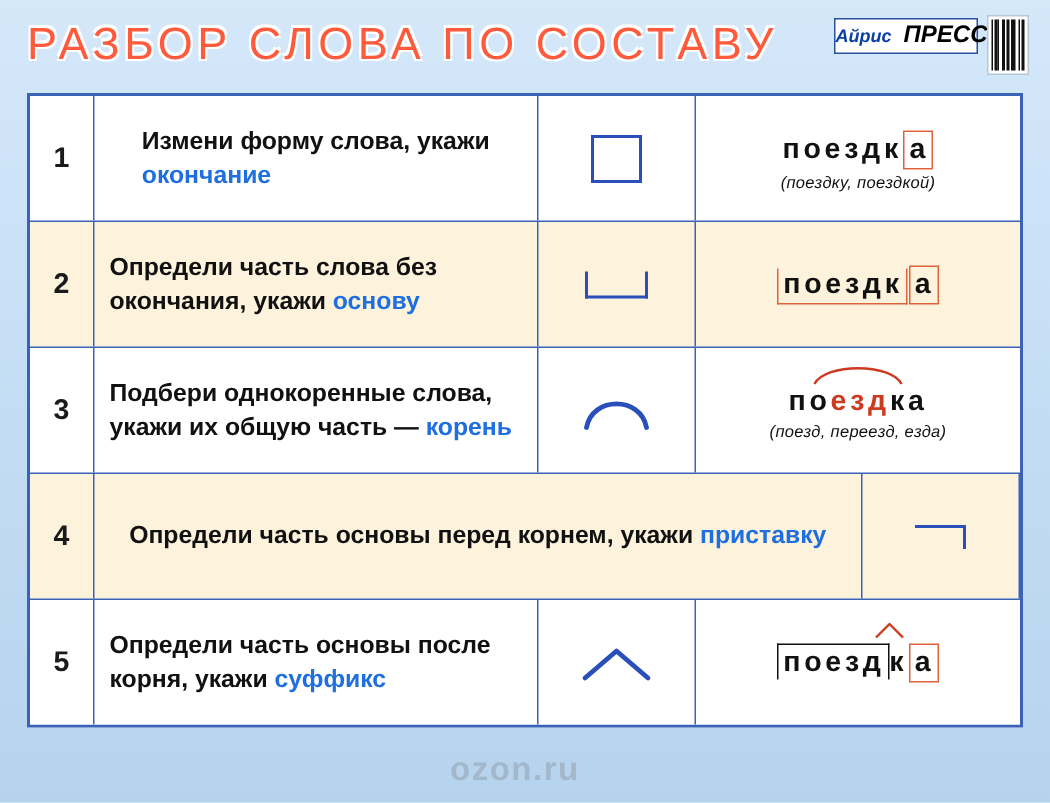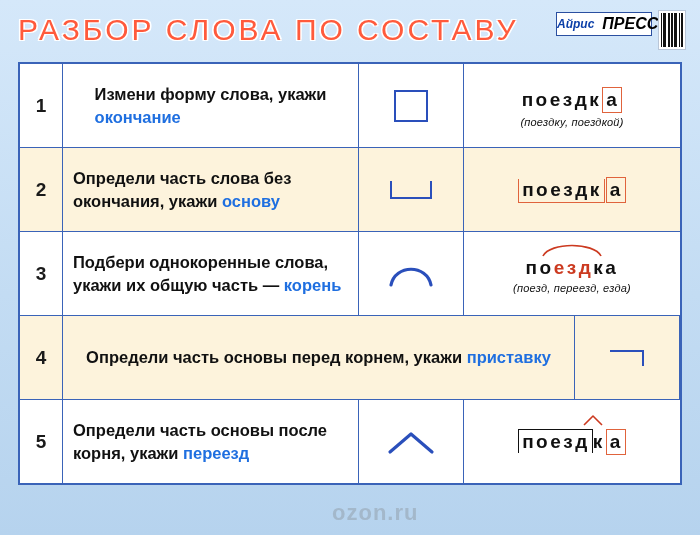--- a/index.html
+++ b/index.html
@@ -243,21 +243,20 @@
 
   
   .watermark {
     position: absolute;
     left: 300px;
     top: 500px;
     font-size: 22px;
     font-weight: bold;
     color: rgba(120,120,120,0.30);
     letter-spacing: 1px;
-    margin-left: 32px;
   }
 </style>
 </head>
 <body>
 
 <div class="poster">
 
   <div class="header">
     <div class="title">РАЗБОР СЛОВА ПО СОСТАВУ</div>
 
@@ -363,21 +362,21 @@
       <div class="cell-sign">
         <span class="sign sign-prefix"></span>
       </div>
     </div>
 
     <div class="row plain">
       <div class="cell-num">5</div>
       <div class="cell-text">
         <p>
           <span>Определи часть основы после корня, укажи</span>
-          <span class="hl">переезд</span>
+          <span class="hl">суффикс</span>
         </p>
       </div>
       <div class="cell-sign">
         <svg width="48" height="26" viewBox="0 0 48 26">
           <path d="M3 23 L 24 5 L 45 23" fill="none" stroke="#2a4fbb" stroke-width="3.2" stroke-linecap="round" stroke-linejoin="round"></path>
         </svg>
       </div>
       <div class="cell-word">
         <div class="word-wrap">
           <svg class="hat" width="22" height="12" viewBox="0 0 22 12">

